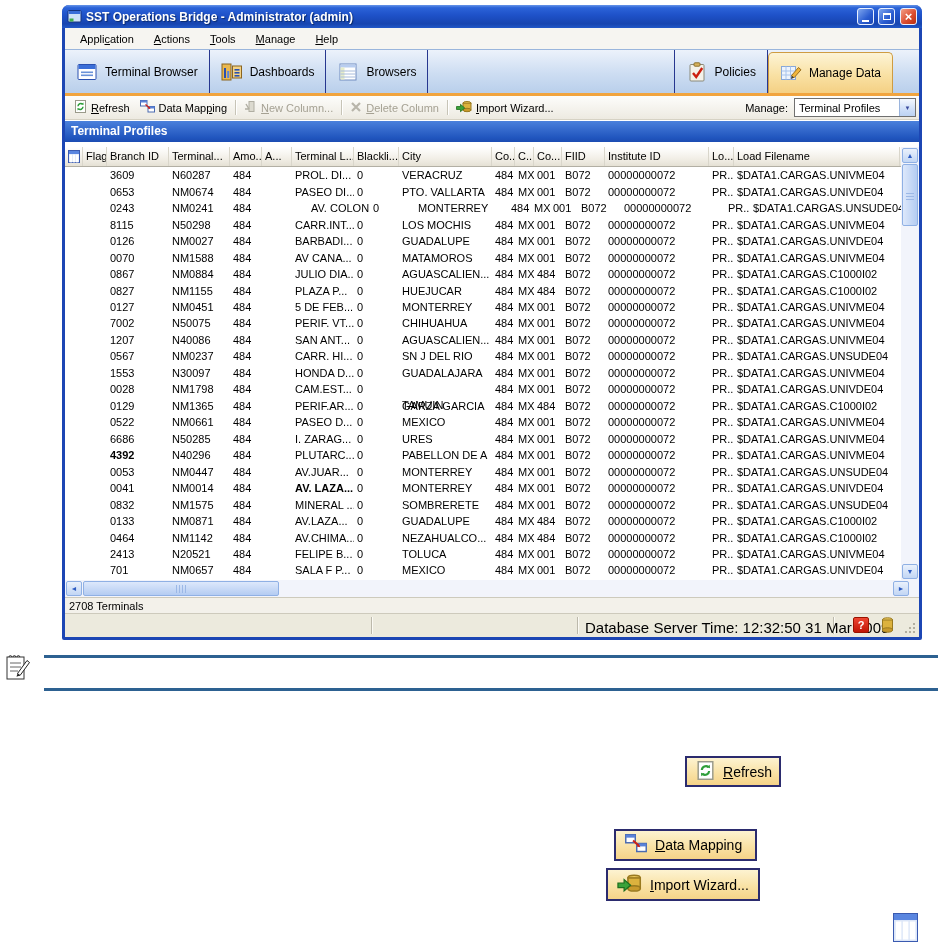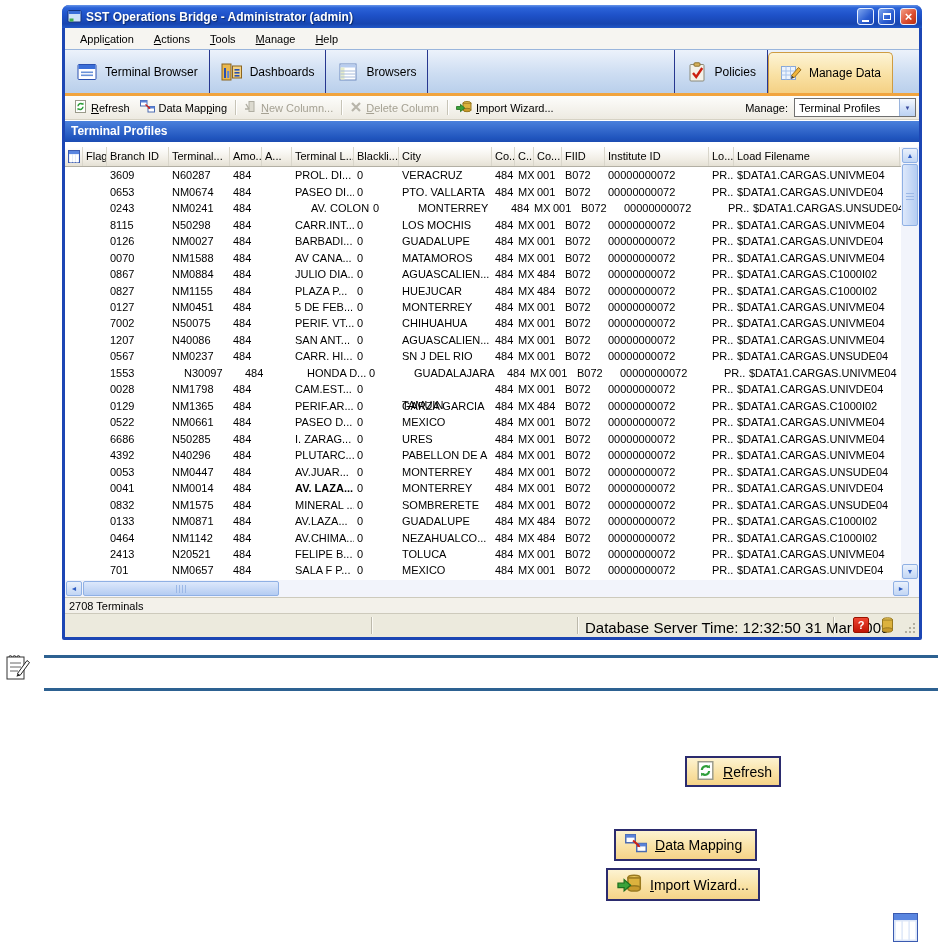--- a/index.html
+++ b/index.html
@@ -527,21 +527,21 @@
           <div class="gb-cell" style="width: 28px;">001</div>
           <div class="gb-cell" style="width: 43px;">B072</div>
           <div class="gb-cell" style="width: 104px;">00000000072</div>
           <div class="gb-cell" style="width: 25px;">PR...</div>
           <div class="gb-cell" style="width: 166px;">$DATA1.CARGAS.UNSUDE04</div>
         </div>
         <div class="grid-row">
           <div class="gb-cell" style="width: 18px;"></div>
           <div class="gb-cell" style="width: 24px;"></div>
           <div class="gb-cell" style="width: 62px;">1553</div>
-          <div class="gb-cell" style="width: 61px; margin-left: 12px;">N30097</div>
+          <div class="gb-cell" style="width: 61px;">N30097</div>
           <div class="gb-cell" style="width: 32px;">484</div>
           <div class="gb-cell" style="width: 30px;"></div>
           <div class="gb-cell" style="width: 62px;">HONDA D...</div>
           <div class="gb-cell" style="width: 45px;">0</div>
           <div class="gb-cell" style="width: 93px;">GUADALAJARA</div>
           <div class="gb-cell" style="width: 23px;">484</div>
           <div class="gb-cell" style="width: 19px;">MX</div>
           <div class="gb-cell" style="width: 28px;">001</div>
           <div class="gb-cell" style="width: 43px;">B072</div>
           <div class="gb-cell" style="width: 104px;">00000000072</div>
@@ -616,21 +616,21 @@
           <div class="gb-cell" style="width: 19px;">MX</div>
           <div class="gb-cell" style="width: 28px;">001</div>
           <div class="gb-cell" style="width: 43px;">B072</div>
           <div class="gb-cell" style="width: 104px;">00000000072</div>
           <div class="gb-cell" style="width: 25px;">PR...</div>
           <div class="gb-cell" style="width: 166px;">$DATA1.CARGAS.UNIVME04</div>
         </div>
         <div class="grid-row">
           <div class="gb-cell" style="width: 18px;"></div>
           <div class="gb-cell" style="width: 24px;"></div>
-          <div class="gb-cell" style="width: 62px;">4392</div>
+          <div class="gb-cell" style="width: 62px; font-weight: bold;">4392</div>
           <div class="gb-cell" style="width: 61px;">N40296</div>
           <div class="gb-cell" style="width: 32px;">484</div>
           <div class="gb-cell" style="width: 30px;"></div>
           <div class="gb-cell" style="width: 62px;">PLUTARC...</div>
           <div class="gb-cell" style="width: 45px;">0</div>
           <div class="gb-cell" style="width: 93px;">PABELLON DE A</div>
           <div class="gb-cell" style="width: 23px;">484</div>
           <div class="gb-cell" style="width: 19px;">MX</div>
           <div class="gb-cell" style="width: 28px;">001</div>
           <div class="gb-cell" style="width: 43px;">B072</div>

